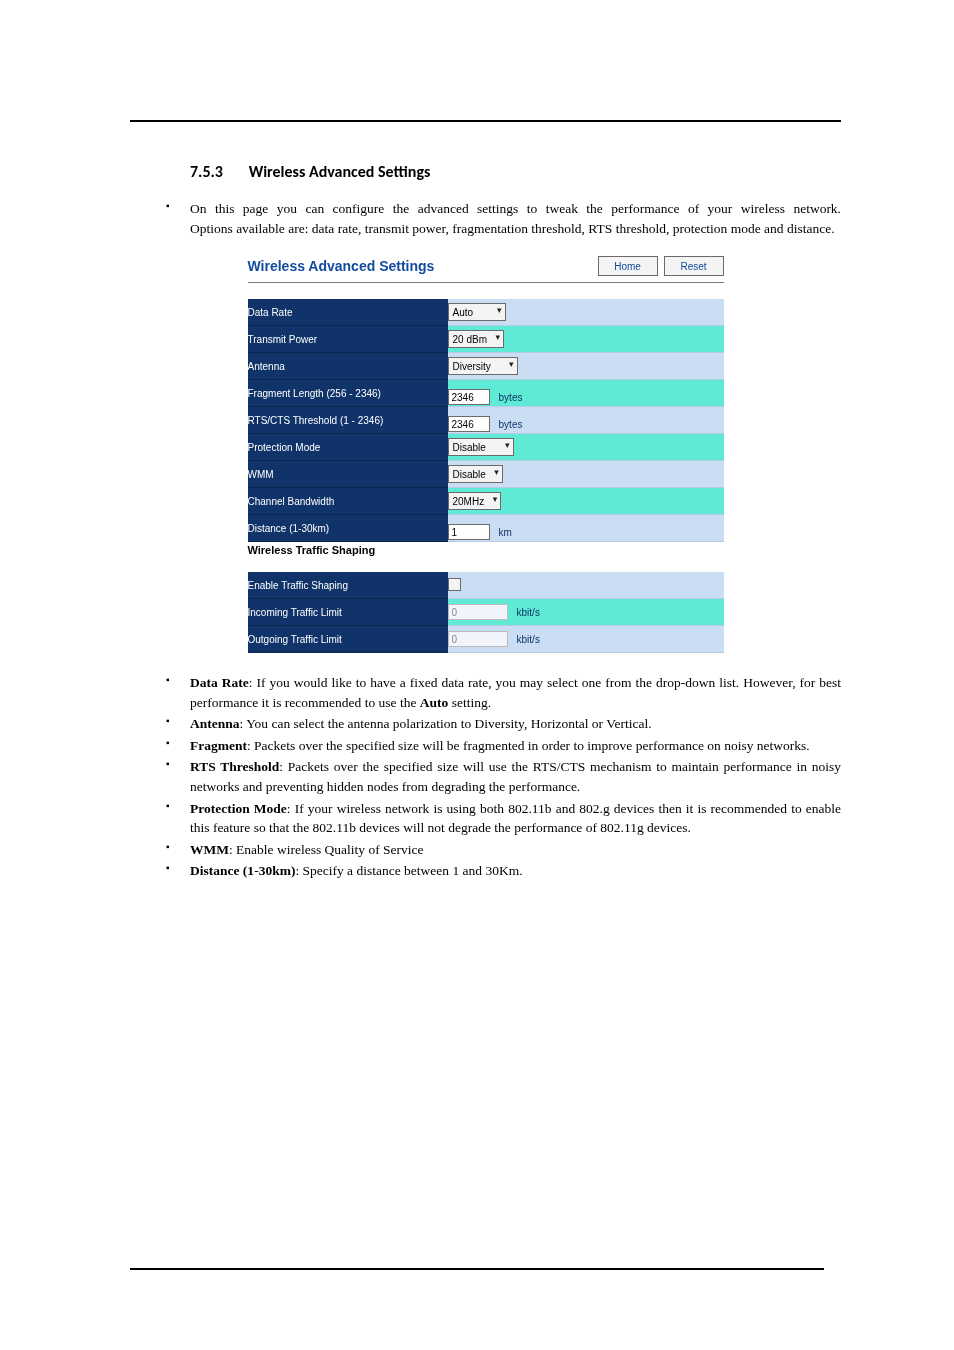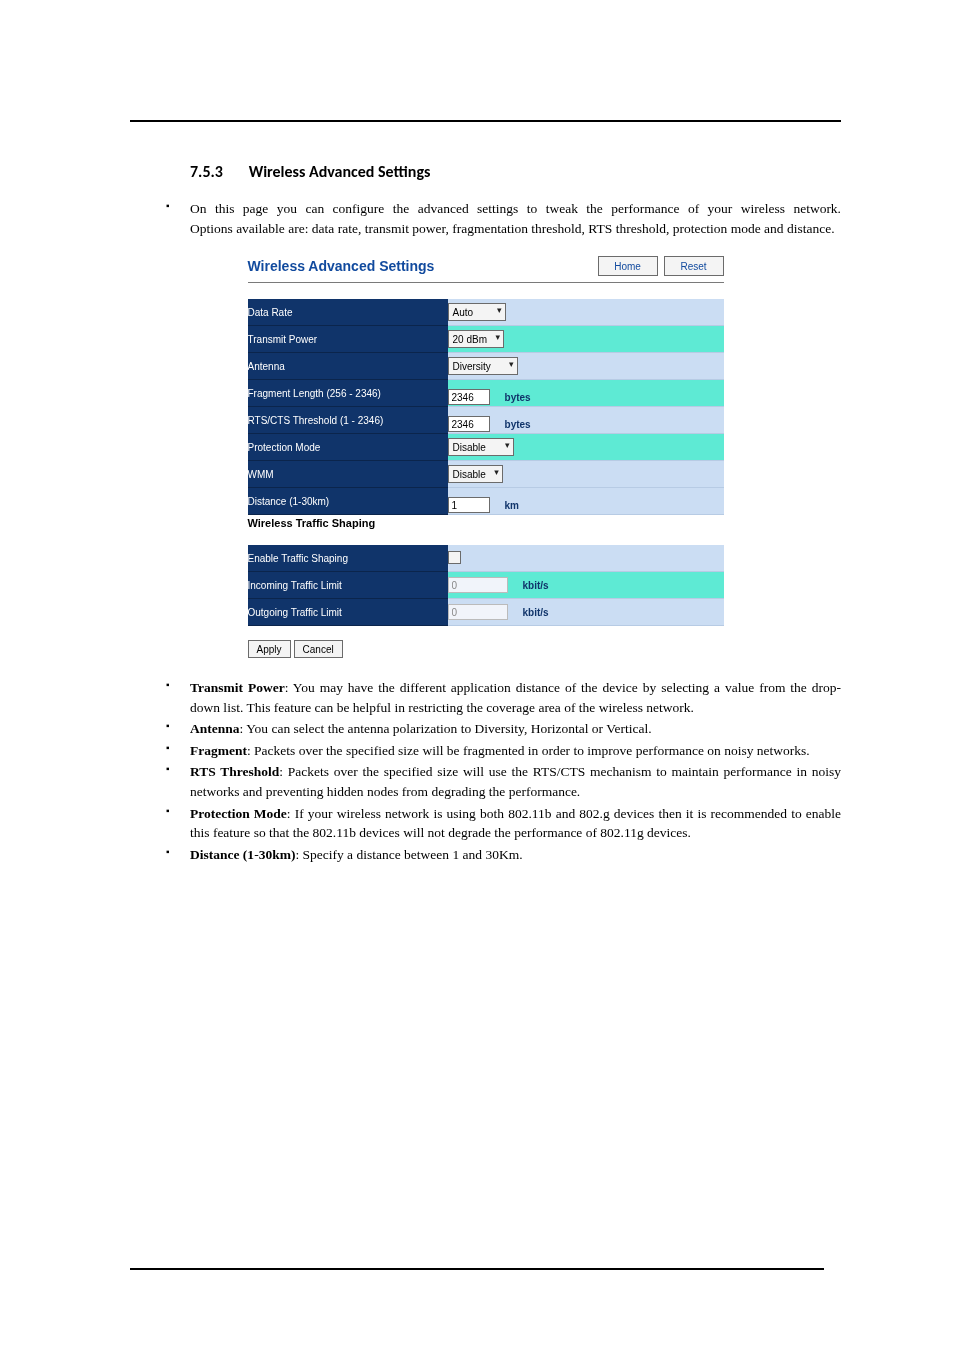--- a/index.html
+++ b/index.html
@@ -131,22 +131,22 @@
     font-size: 10px;
     height: 16px;
     width: 42px;
     padding: 0 3px;
     box-sizing: border-box;
     margin-top: 8px;
   }
   .unit {
     color: #10346a;
     font-size: 10px;
-    font-weight: 700;
-    margin-left: 12px;
+    font-weight: 400;
+    margin-left: 6px;
   }
   .sub-head {
     font-size: 11px;
     font-weight: 700;
     color: #000;
     margin: 2px 0 6px 0;
   }
   .chk {
     width: 13px; height: 13px;
     border: 1px solid #6b6b6b;
@@ -236,20 +236,24 @@
       </tr>
       <tr>
         <td class="label-cell">Protection Mode</td>
         <td class="value-cell alt"><span class="sel" style="min-width:66px">Disable</span></td>
       </tr>
       <tr>
         <td class="label-cell">WMM</td>
         <td class="value-cell"><span class="sel">Disable</span></td>
       </tr>
       <tr>
+        <td class="label-cell">Channel Bandwidth</td>
+        <td class="value-cell alt"><span class="sel">20MHz</span></td>
+      </tr>
+      <tr>
         <td class="label-cell">Distance (1-30km)</td>
         <td class="value-cell">
           <input class="txt-in" value="1" style="">
           <span class="unit">km</span>
         </td>
       </tr>
     </tbody>
       </table>
 
     <div class="sub-head">Wireless Traffic Shaping</div>
@@ -270,41 +274,40 @@
       <tr>
         <td class="label-cell">Outgoing Traffic Limit</td>
         <td class="value-cell">
           <input class="dis-in" disabled="" value="0" style="">
           <span class="unit">kbit/s</span>
         </td>
       </tr>
     </tbody>
       </table>
 
-    <div class="action-row">
-      <button class="act-btn">Apply</button>
-      <button class="act-btn">Cancel</button>
-    </div>
   </div>
 
   <ul class="doc-list">
     <li>
-      <span class="bold">Transmit Power</span><span>: You may have the different application distance of the device by selecting a value from the drop-down list. This feature can be helpful in restricting the coverage area of the wireless network.</span>
+      <span class="bold">Data Rate</span><span>: If you would like to have a fixed data rate, you may select one from the drop-down list. However, for best performance it is recommended to use the </span><span class="bold">Auto</span><span> setting.</span>
     </li>
     <li>
       <span class="bold">Antenna</span><span>: You can select the antenna polarization to Diversity, Horizontal or Vertical.</span>
     </li>
     <li>
       <span class="bold">Fragment</span><span>: Packets over the specified size will be fragmented in order to improve performance on noisy networks.</span>
     </li>
     <li>
       <span class="bold">RTS Threshold</span><span>: Packets over the specified size will use the RTS/CTS mechanism to maintain performance in noisy networks and preventing hidden nodes from degrading the performance.</span>
     </li>
     <li>
       <span class="bold">Protection Mode</span><span>: If your wireless network is using both 802.11b and 802.g devices then it is recommended to enable this feature so that the 802.11b devices will not degrade the performance of 802.11g devices.</span>
+    </li>
+    <li>
+      <span class="bold">WMM</span><span>: Enable wireless Quality of Service</span>
     </li>
     <li>
       <span class="bold">Distance (1</span><span>-</span><span class="bold">30km)</span><span>: Specify a distance between 1 and 30Km.</span>
     </li>
   </ul>
 
   <div class="bottom-rule"></div>
 </div>
 
 </body></html>

